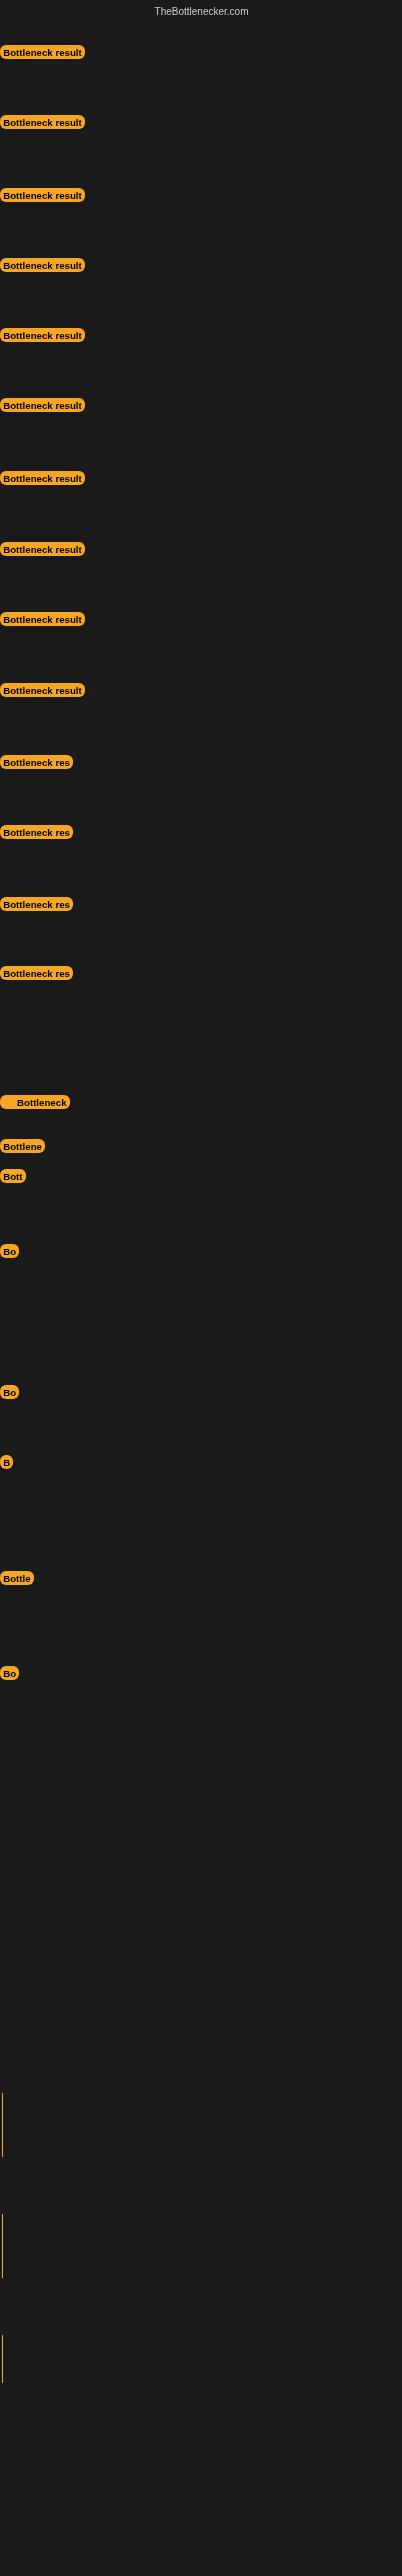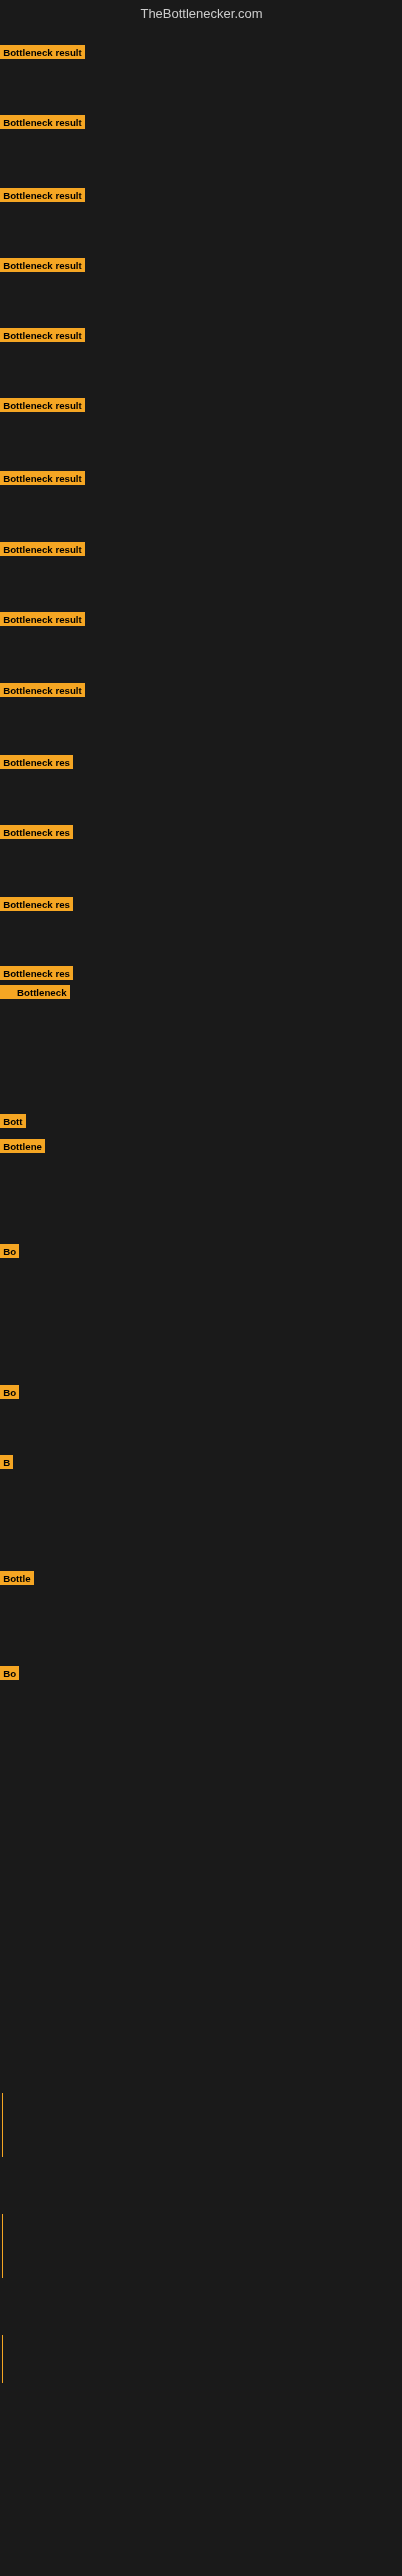--- a/index.html
+++ b/index.html
@@ -14,32 +14,33 @@
       font-family: Arial, sans-serif;
       position: relative;
     }
     .site-title {
       position: absolute;
       top: 6.4px;
       left: 0;
       width: 100%;
       text-align: center;
       color: #cccccc;
-      font-size: 13px;
+      font-size: 10px;
     }
     .bottleneck-label {
       position: absolute;
       left: 0;
       background-color: #f5a623;
       color: #000000;
       font-size: 9.7px;
       font-weight: bold;
       padding: 1.6px 3.2px;
       white-space: nowrap;
       overflow: hidden;
+      border-radius: 6px;
     }
     .vertical-line {
       position: absolute;
       left: 1.6px;
       width: 1.6px;
       background-color: #f5a623;
     }
   </style>
 </head>
 <body>
@@ -54,22 +55,22 @@
     <div class="bottleneck-label" style="top: 328px; max-width: 113px;">Bottleneck result</div>
     <div class="bottleneck-label" style="top: 398px; max-width: 111px;">Bottleneck result</div>
     <div class="bottleneck-label" style="top: 471px; max-width: 115px;">Bottleneck result</div>
     <div class="bottleneck-label" style="top: 542px; max-width: 116px;">Bottleneck result</div>
     <div class="bottleneck-label" style="top: 612px; max-width: 113px;">Bottleneck result</div>
     <div class="bottleneck-label" style="top: 683px; max-width: 111px;">Bottleneck result</div>
     <div class="bottleneck-label" style="top: 755px; max-width: 105px;">Bottleneck res</div>
     <div class="bottleneck-label" style="top: 825px; max-width: 103px;">Bottleneck res</div>
     <div class="bottleneck-label" style="top: 897px; max-width: 105px;">Bottleneck res</div>
     <div class="bottleneck-label" style="top: 966px; max-width: 98px;">Bottleneck res</div>
-    <div class="bottleneck-label" style="top: 985px; max-width: 76px; padding-left: 17px;">Bottleneck</div>
-    <div class="bottleneck-label" style="top: 1114px; max-width: 40px;">Bott</div>
+    <div class="bottleneck-label" style="top: 1095px; max-width: 76px; padding-left: 17px;">Bottleneck</div>
+    <div class="bottleneck-label" style="top: 1169px; max-width: 40px;">Bott</div>
     <div class="bottleneck-label" style="top: 1139px; max-width: 60px;">Bottlene</div>
     <div class="bottleneck-label" style="top: 1244px; max-width: 26px;">Bo</div>
     <div class="bottleneck-label" style="top: 1385px; max-width: 26px;">Bo</div>
     <div class="bottleneck-label" style="top: 1455px; max-width: 14.5px;">B</div>
     <div class="bottleneck-label" style="top: 1571px; max-width: 44px;">Bottle</div>
     <div class="bottleneck-label" style="top: 1666px; max-width: 24px;">Bo</div>
   </div>
 <div id="lines-container">
     <div class="vertical-line" style="top: 2093px; height: 64px;"></div>
     <div class="vertical-line" style="top: 2214px; height: 64px;"></div>

